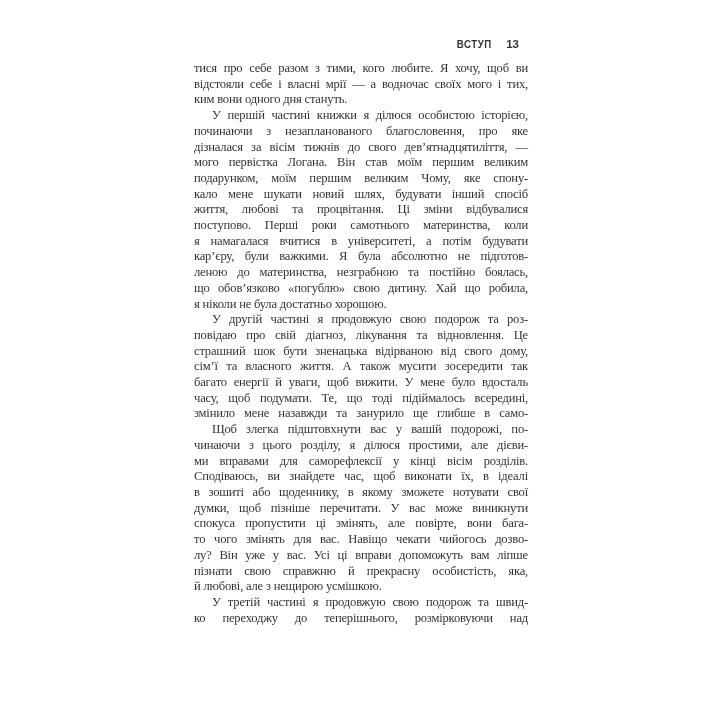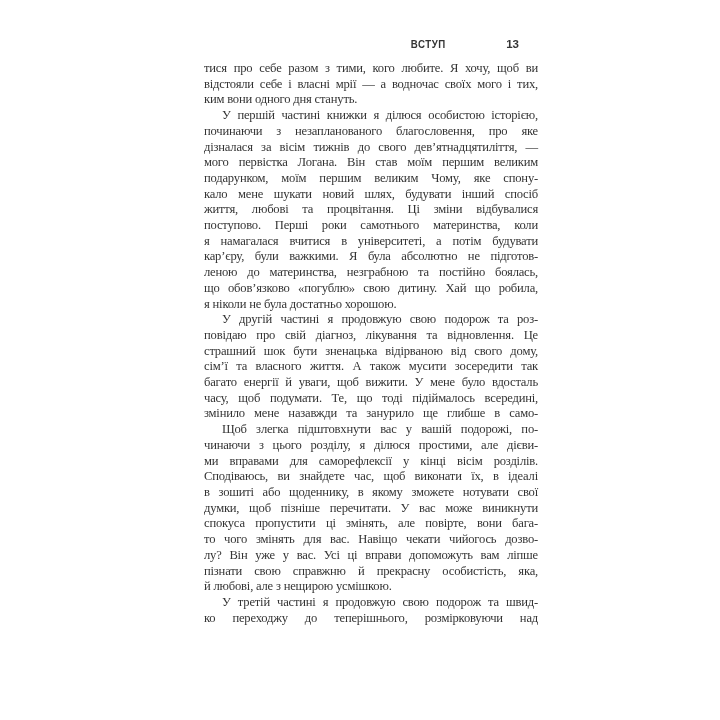--- a/index.html
+++ b/index.html
@@ -16,42 +16,41 @@
     font-family: "Liberation Serif", serif;
   }
   .running-header {
     position: absolute;
     top: 38px;
     left: 193px;
     width: 334px;
     display: flex;
     justify-content: flex-end;
     align-items: baseline;
-    gap: 21px;
+    gap: 15px;
     padding-right: 8px;
     box-sizing: border-box;
     font-family: "Liberation Sans", sans-serif;
     font-weight: 700;
     color: #343434;
   }
   .running-header .section-title {
     font-size: 11px;
     letter-spacing: 0.6px;
     display: inline-block;
     transform: scaleX(0.88);
     transform-origin: right center;
   }
   .running-header .page-number {
     font-size: 11.5px;
-    margin-left: 40px;
   }
   .text-block {
     position: absolute;
     top: 61px;
-    left: 204px;
+    left: 194px;
     width: 334px;
     color: #343434;
     font-size: 12.6px;
     line-height: 15.7px;
     letter-spacing: -0.2px;
   }
   .para { margin: 0; }
   .line {
     text-align: justify;
     text-align-last: justify;

